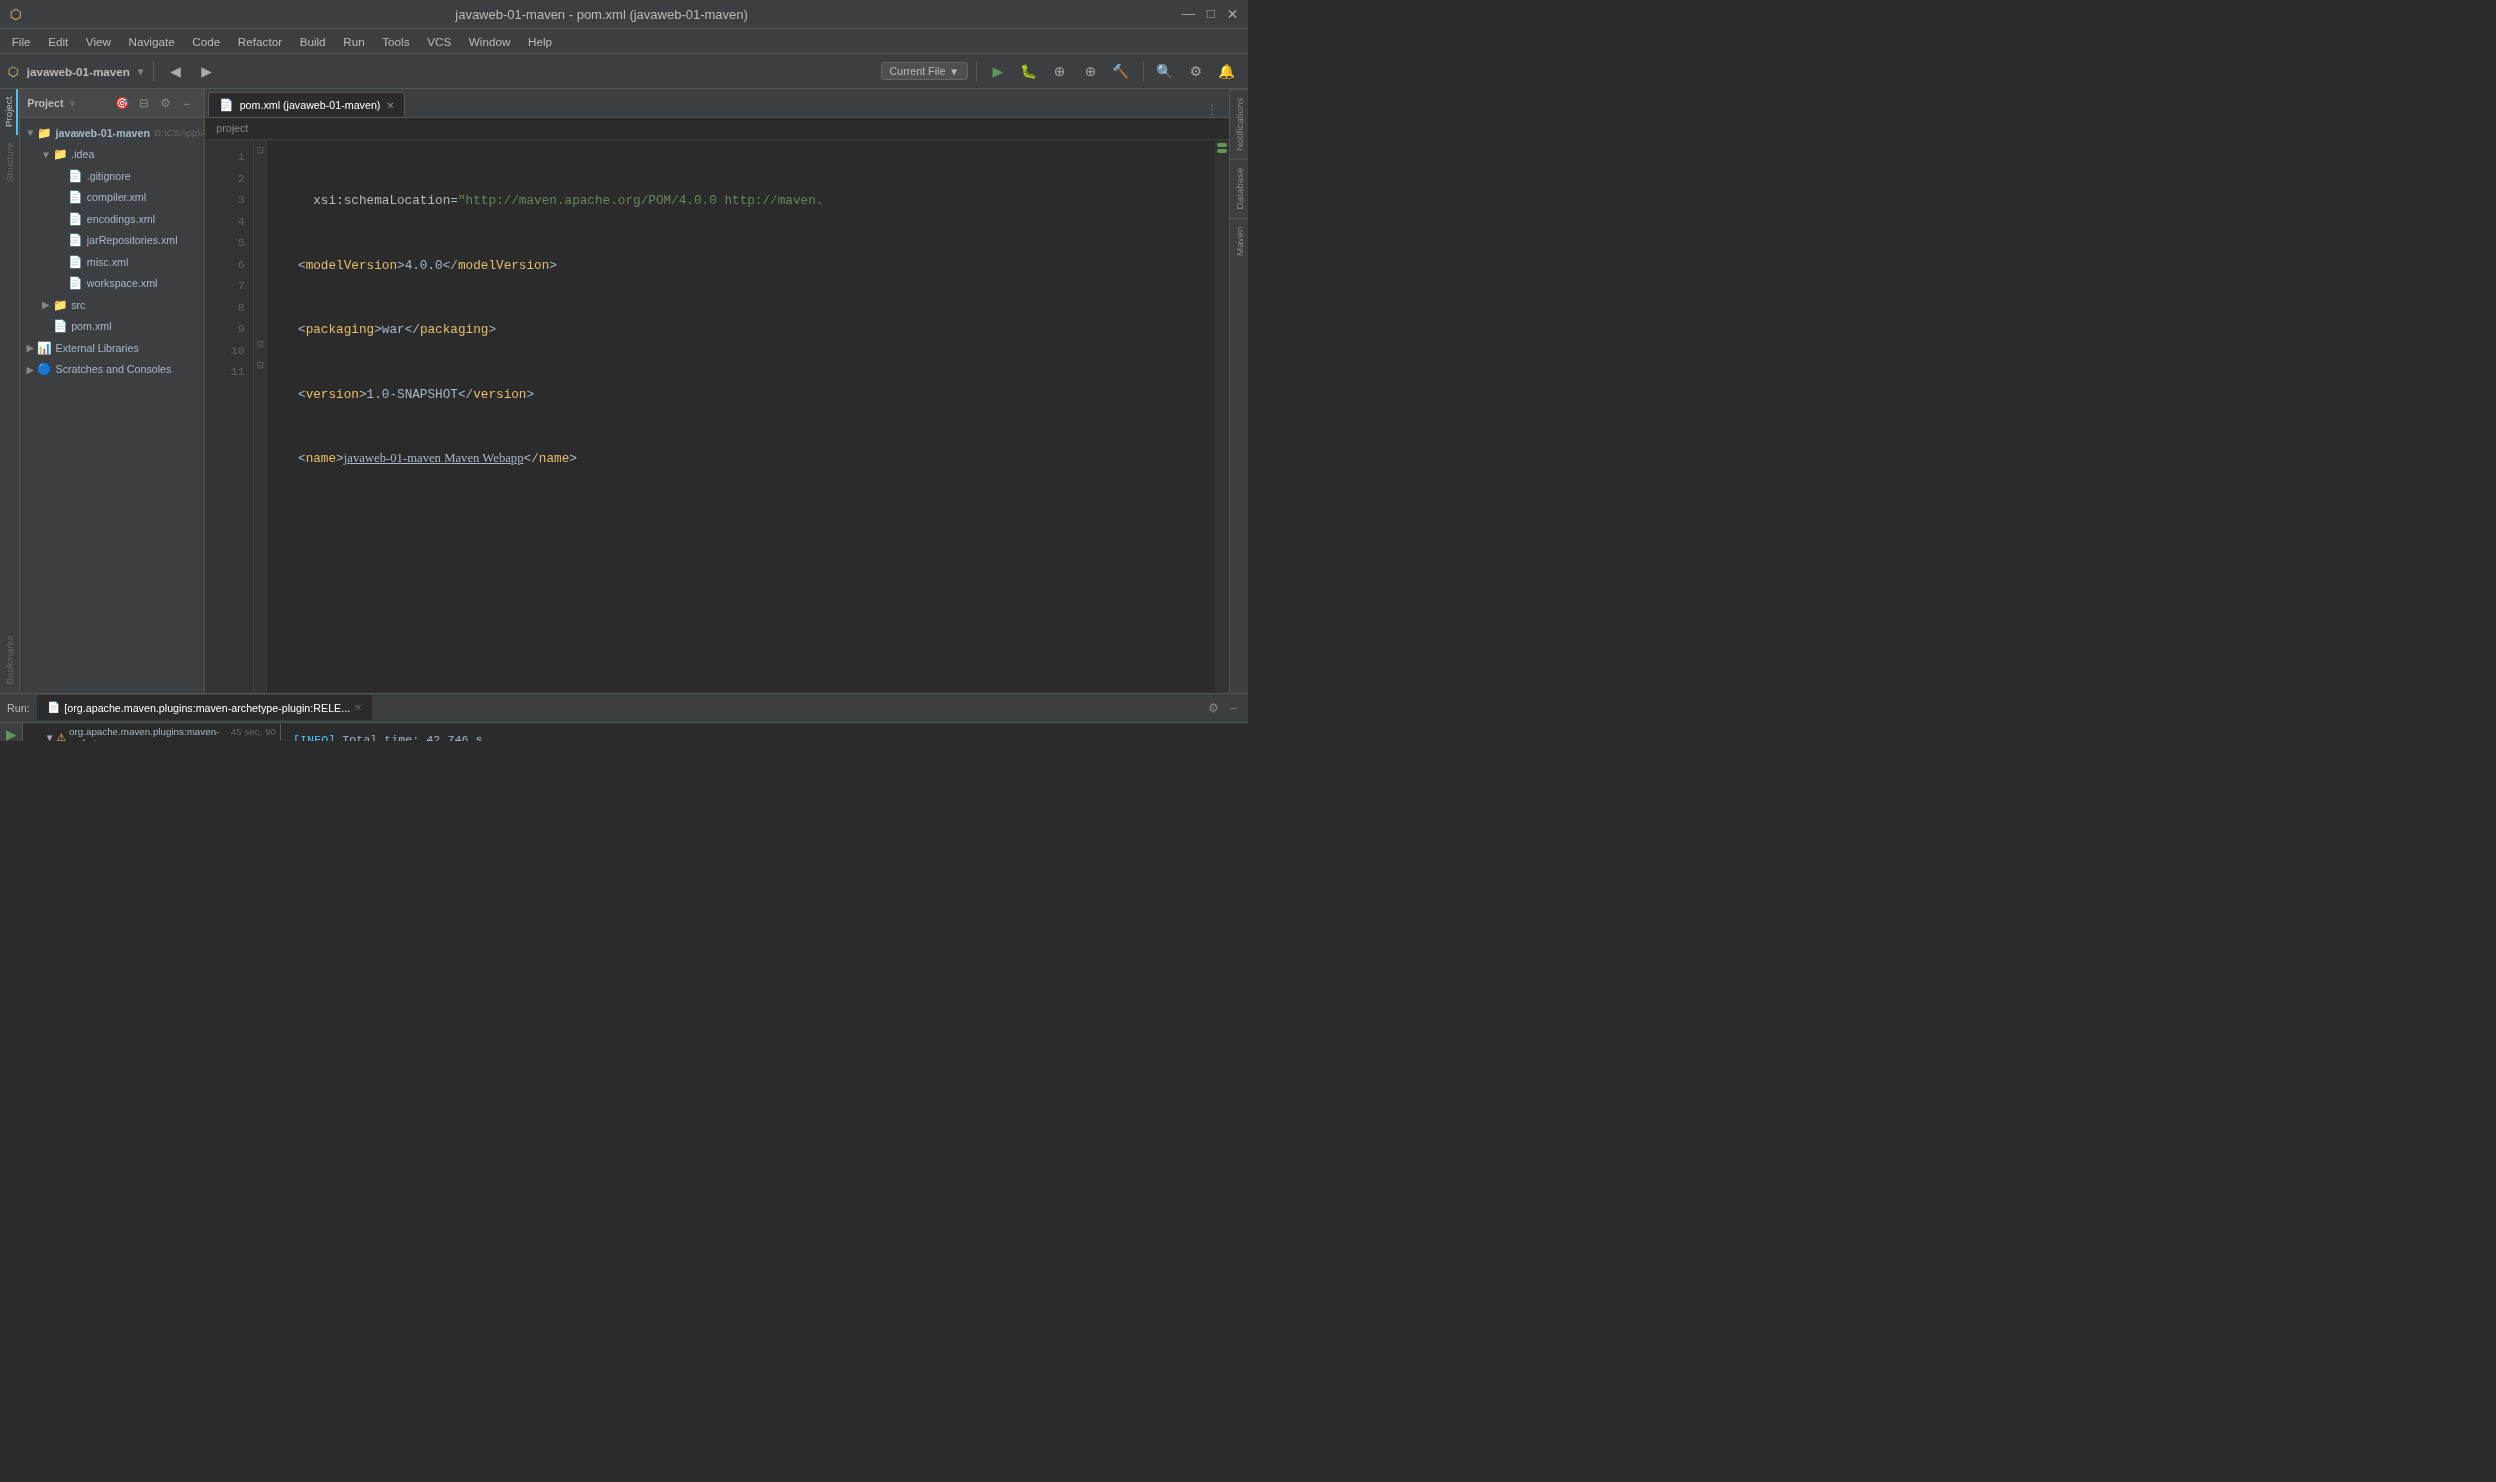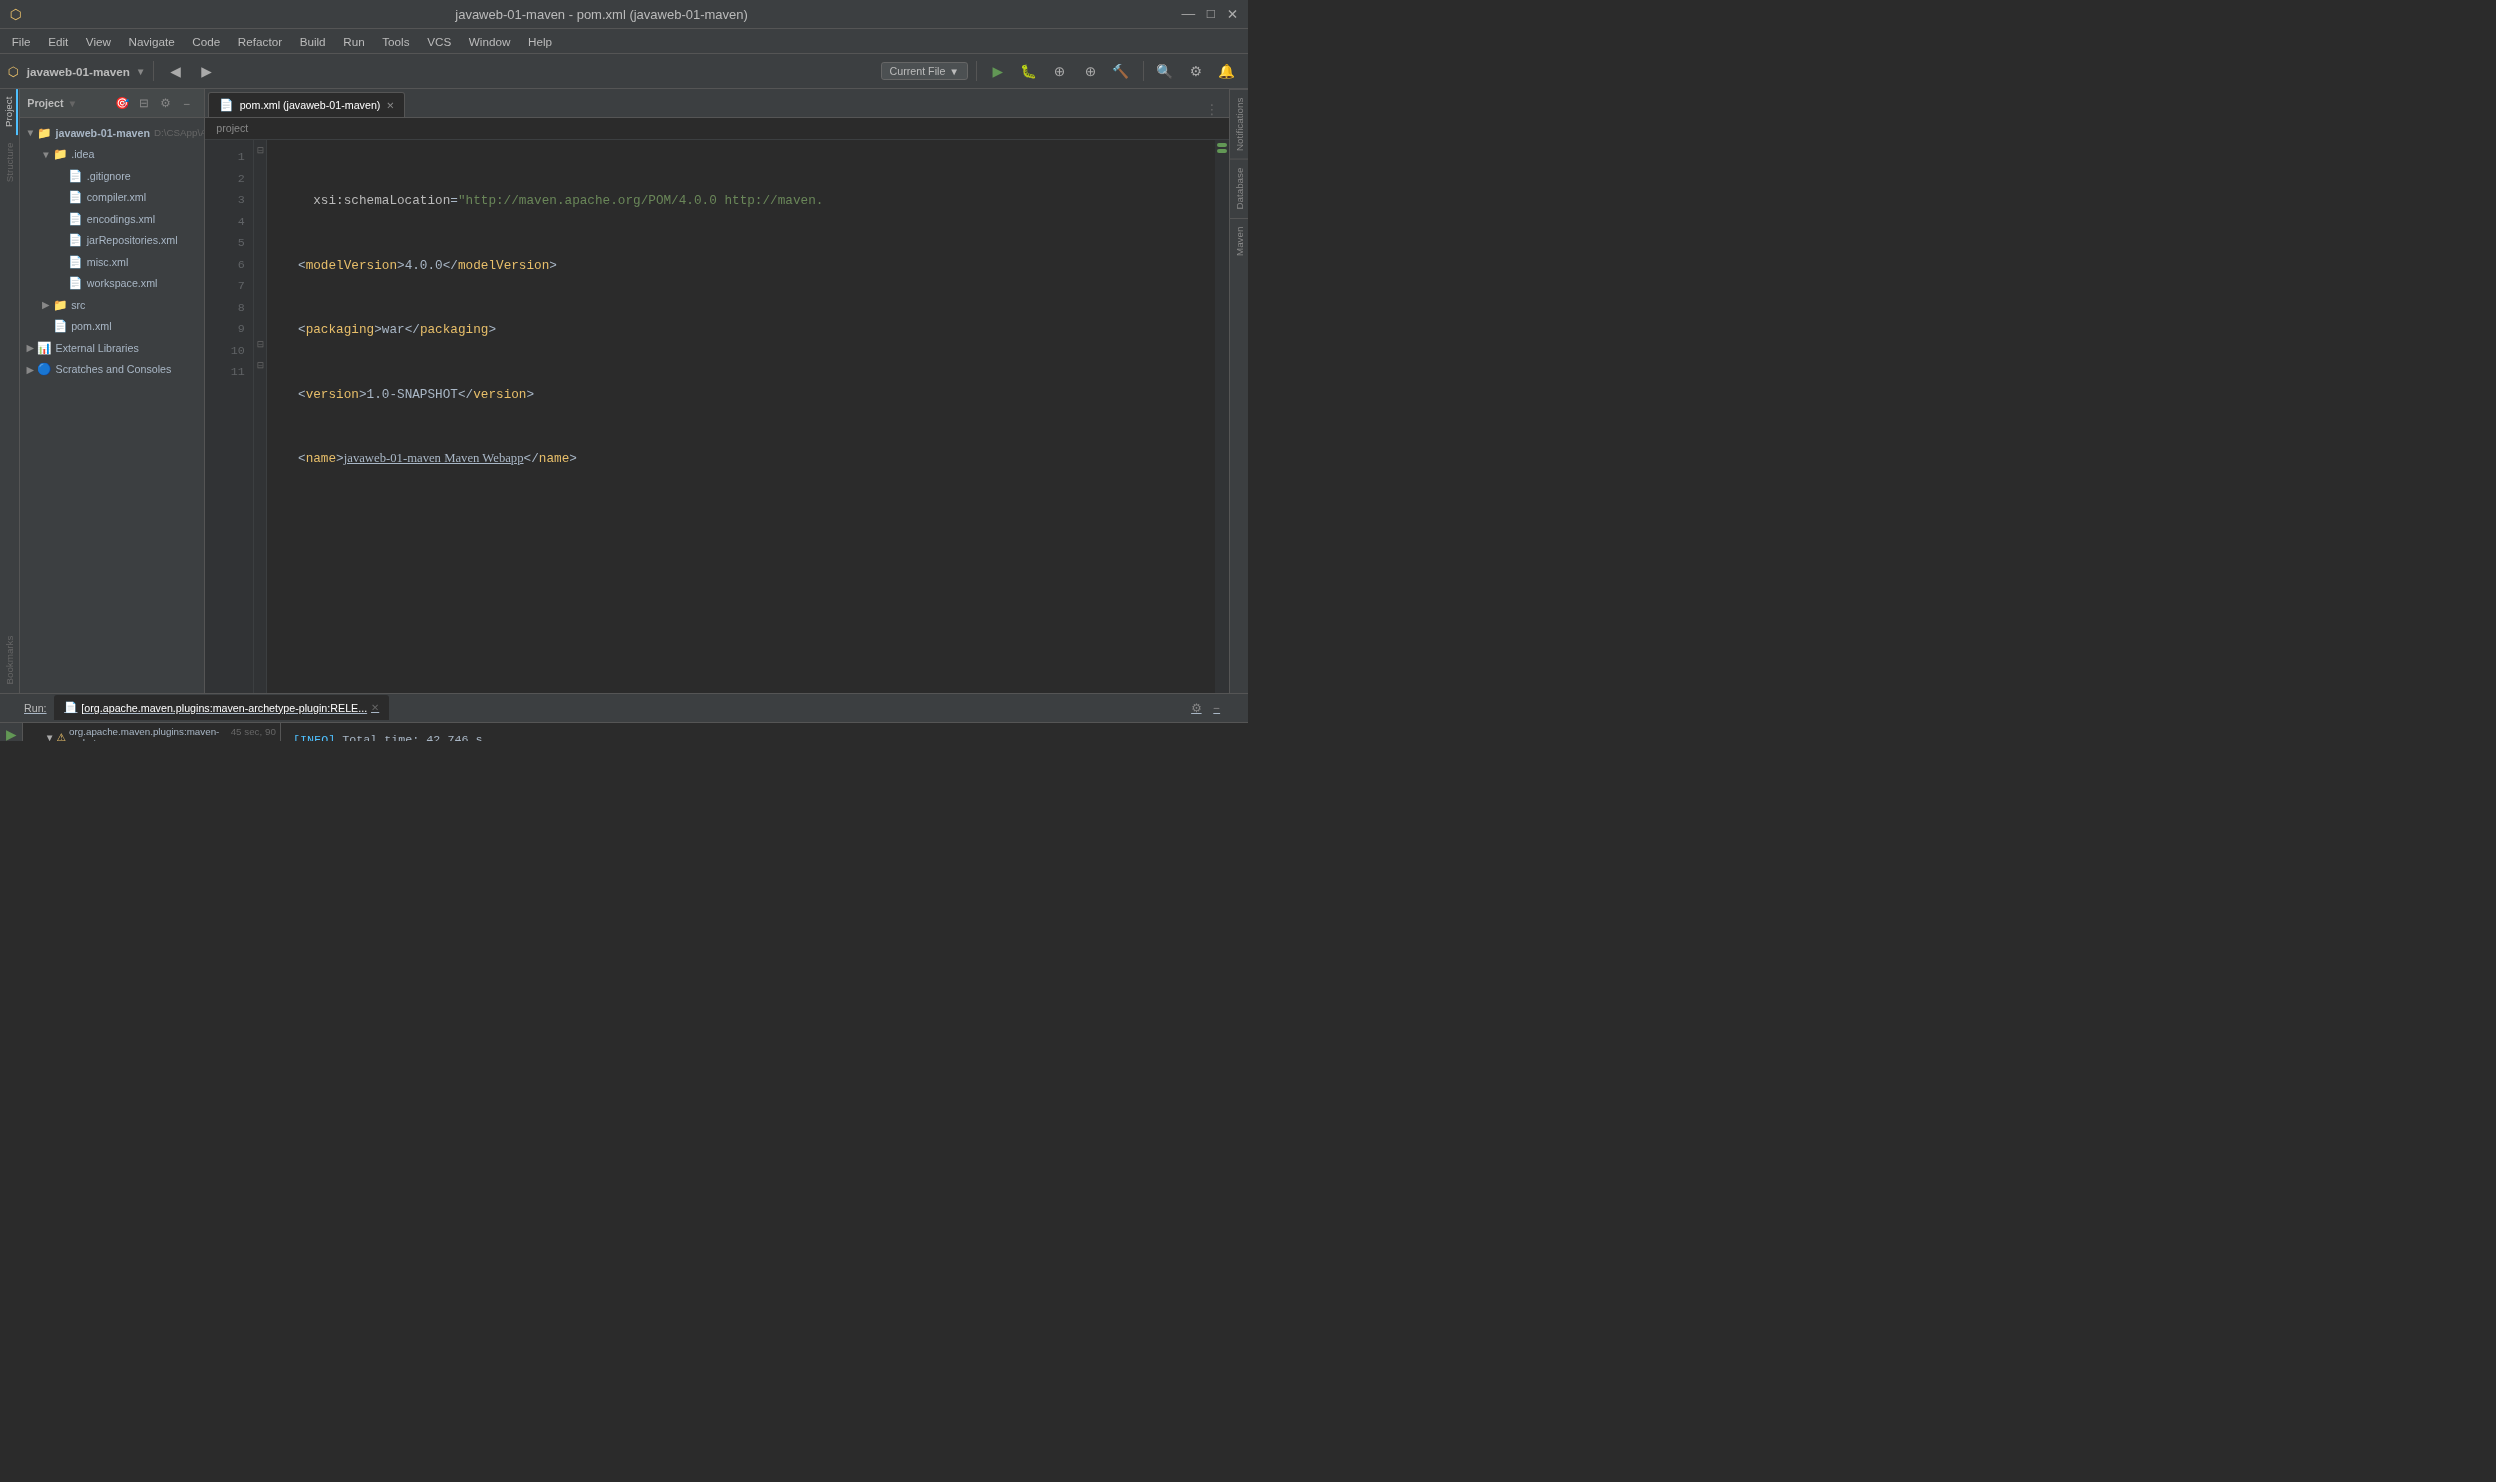--- a/index.html
+++ b/index.html
@@ -297,24 +297,23 @@
       background: #2b2b2b;
       border-top: 1px solid #555;
       display: flex;
       flex-direction: column;
     }
     .bottom-tab-bar {
       height: 29px;
       background: #3c3f41;
       display: flex;
       align-items: center;
-      padding: 0 24px;
+      padding: 0 7px;
       border-bottom: 1px solid #555;
       gap: 3.9px;
-      text-decoration: underline;
     }
     .bottom-tab {
       height: 25px;
       display: flex;
       align-items: center;
       padding: 0 9.8px;
       font-size: 10.7px;
       color: #bbb;
       cursor: pointer;
       gap: 3.9px;

